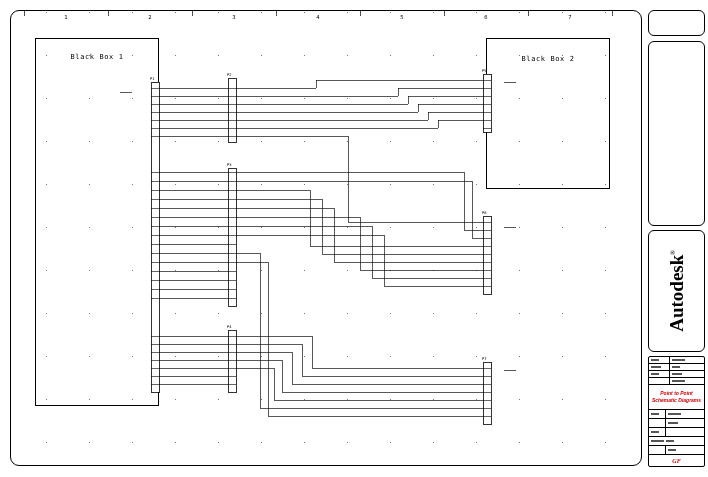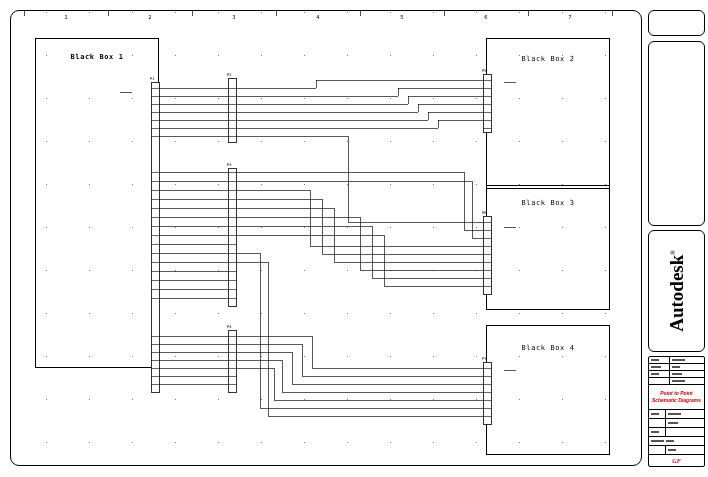--- a/index.html
+++ b/index.html
@@ -6,21 +6,21 @@
   .stage{position:relative;width:708px;height:477px;background:#ffffff;font-family:"Liberation Sans",sans-serif;overflow:hidden;}
 
   
   .sheet{position:absolute;left:10px;top:10px;width:632px;height:456px;
     border:1.3px solid #000;border-radius:9px;box-sizing:border-box;
     background-image:radial-gradient(circle,#777 0.55px,transparent 0.95px);
     background-size:43px 43px;background-position:14px 23px;}
 
   
   .blackbox{position:absolute;border:1px solid #000;box-sizing:border-box;background:transparent;}
-  #bb1{left:35px;top:38px;width:124px;height:330px;font-weight:bold;}
+  #bb1{left:35px;top:38px;width:124px;height:368px;}
   #bb2{left:486px;top:38px;width:124px;height:151px;}
   #bb3{left:486px;top:185px;width:124px;height:125px;}
   #bb4{left:486px;top:325px;width:124px;height:130px;}
   .bb-label{position:absolute;left:0;width:100%;text-align:center;
     font-family:"DejaVu Sans Mono",monospace;font-size:7px;letter-spacing:0.6px;color:#000;}
   #bb1 .bb-label{top:14px}#bb2 .bb-label{top:16px}#bb3 .bb-label{top:13px}#bb4 .bb-label{top:18px}
 
   #diagram-svg{position:absolute;left:0;top:0;shape-rendering:crispEdges;}
   #diagram-svg text{font-family:"DejaVu Sans Mono",monospace;fill:#000;shape-rendering:auto;}
 
@@ -51,26 +51,20 @@
 
 <div class="stage">
 
   <div class="sheet"></div>
 
   <div class="blackbox" id="bb1">
     <div class="bb-label">Black Box 1</div>
   </div>
   <div class="blackbox" id="bb2">
     <div class="bb-label">Black Box 2</div>
-  </div>
-  <div class="blackbox" id="bb3">
-    <div class="bb-label">Black Box 3</div>
-  </div>
-  <div class="blackbox" id="bb4">
-    <div class="bb-label">Black Box 4</div>
   </div>
 
   <svg id="diagram-svg" width="708" height="477">
       <line x1="24" y1="10.5" x2="24" y2="15.5" stroke="#000" stroke-width="0.7"></line>
       <text x="66" y="19" text-anchor="middle" font-size="5.5">1</text>
       <line x1="108" y1="10.5" x2="108" y2="15.5" stroke="#000" stroke-width="0.7"></line>
       <text x="150" y="19" text-anchor="middle" font-size="5.5">2</text>
       <line x1="192" y1="10.5" x2="192" y2="15.5" stroke="#000" stroke-width="0.7"></line>
       <text x="234" y="19" text-anchor="middle" font-size="5.5">3</text>
       <line x1="276" y1="10.5" x2="276" y2="15.5" stroke="#000" stroke-width="0.7"></line>

